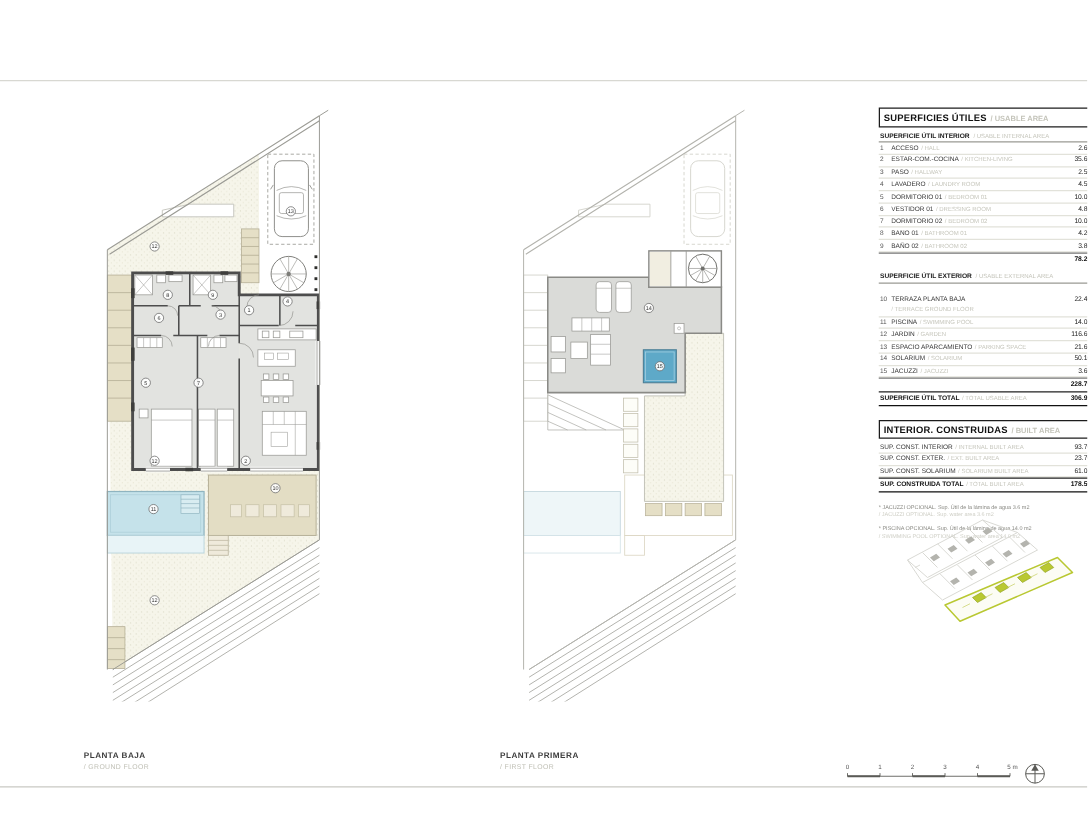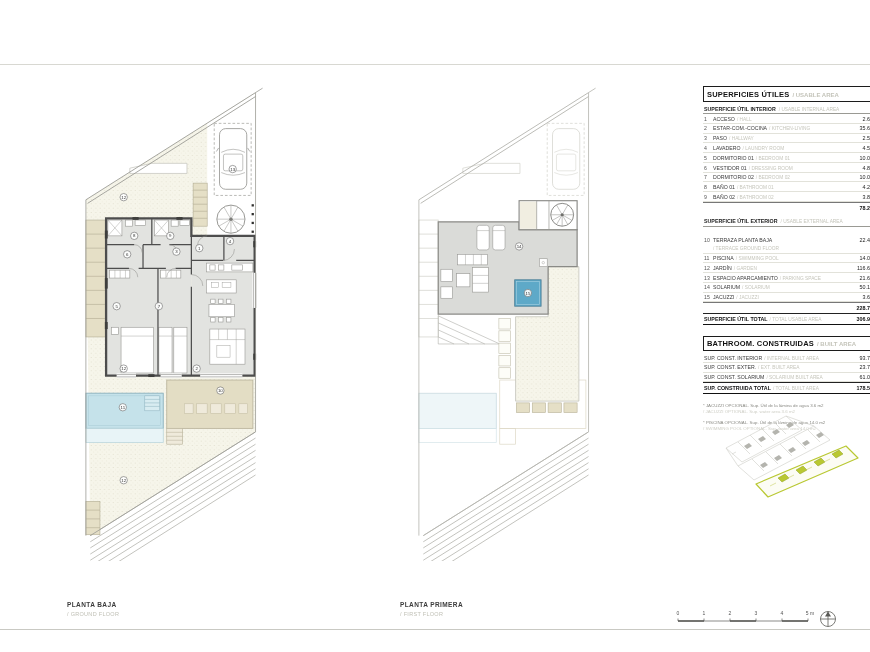--- a/index.html
+++ b/index.html
@@ -521,21 +521,21 @@
 
     <div class="grandrow">
       <span class="es">SUPERFICIE ÚTIL TOTAL</span>
         <span class="en">/ TOTAL USABLE AREA</span>
       <span class="val">306.90</span>
     </div>
 
     <div class="gap"></div>
 
     <div class="tblbox">
-      <span class="es">BATHROOM. CONSTRUIDAS</span>
+      <span class="es">INTERIOR. CONSTRUIDAS</span>
         <span class="en">/ BUILT AREA</span>
     </div>
     <div class="row">
         <span class="lbl">
           <span class="es">SUP. CONST. INTERIOR</span>
           <span class="en">/ INTERNAL BUILT AREA</span>
         </span>
         <span class="val">93.70</span>
       </div>
     <div class="row">

